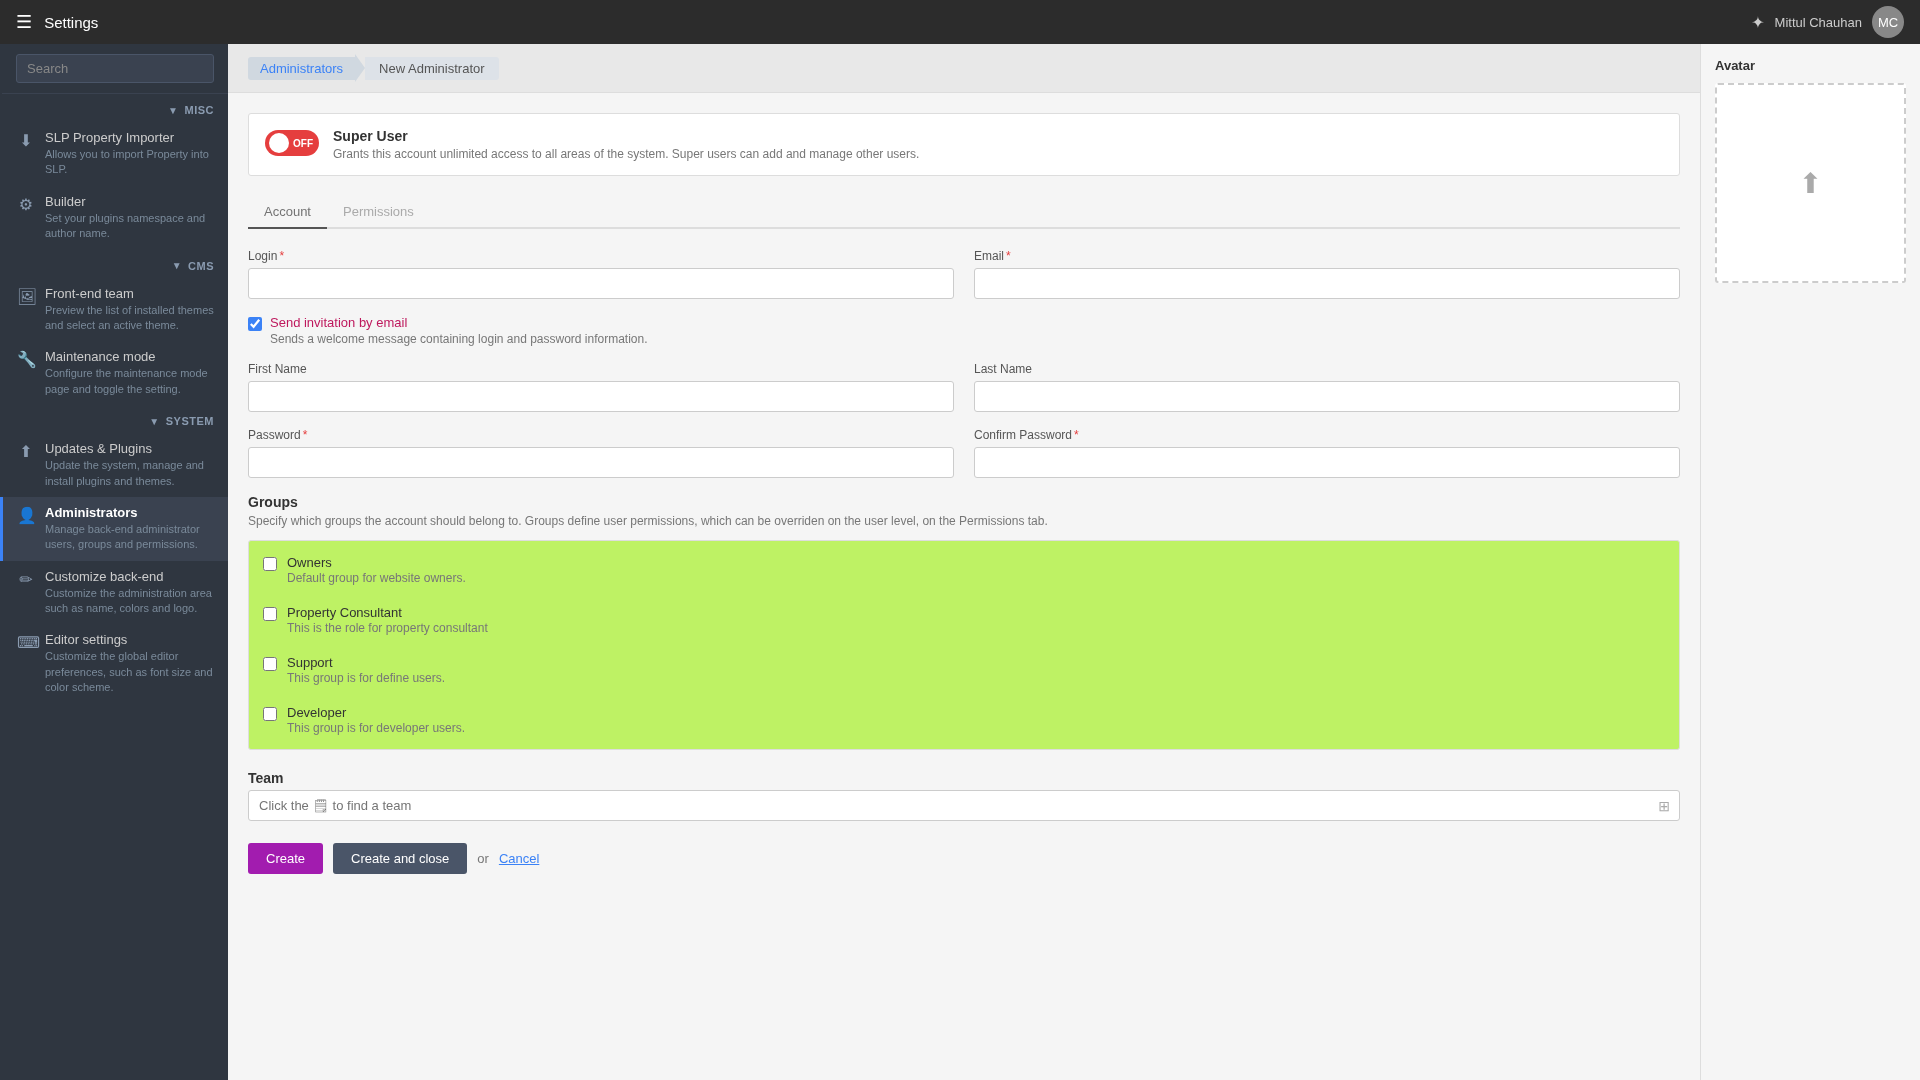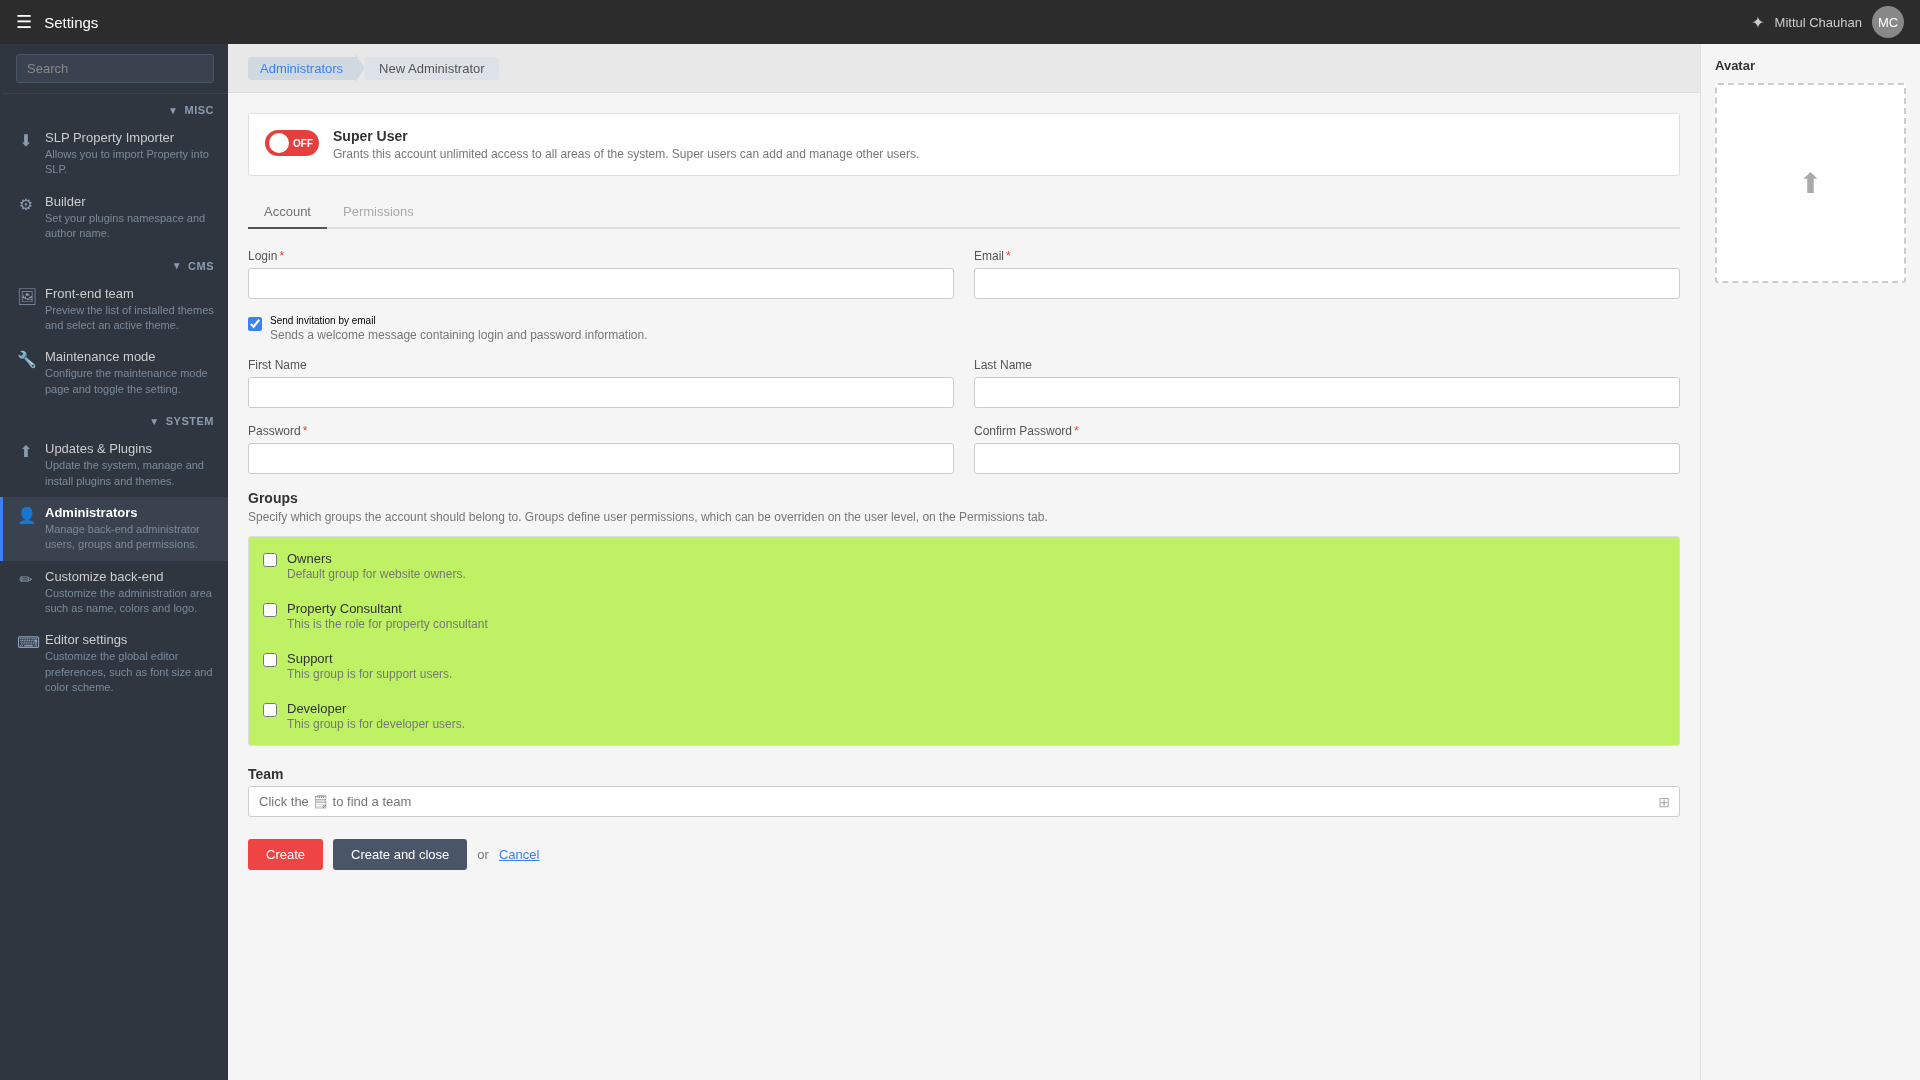--- a/index.html
+++ b/index.html
@@ -248,21 +248,21 @@
       gap: 8px;
       margin-bottom: 16px;
     }
     .checkbox-row input[type="checkbox"] {
       margin-top: 2px;
       width: 14px;
       height: 14px;
       accent-color: #3b82f6;
       cursor: pointer;
     }
-    .checkbox-label { font-size: 10px; color: #000000; font-weight: 500; }
+    .checkbox-label { font-size: 13px; color: #be185d; font-weight: 500; }
     .checkbox-desc { font-size: 12px; color: #777; margin-top: 2px; }
 
     
     .section-title { font-size: 14px; font-weight: 600; color: #333; margin-bottom: 4px; }
     .section-desc { font-size: 12px; color: #777; margin-bottom: 12px; }
     .groups-box {
       border: 1px solid #ddd;
       border-radius: 3px;
       background: #bef264;
       padding: 4px 0;
@@ -319,21 +319,21 @@
     }
     .btn {
       padding: 8px 18px;
       border-radius: 3px;
       font-size: 13px;
       font-weight: 500;
       cursor: pointer;
       border: none;
       outline: none;
     }
-    .btn-primary { background: #ef4444; color: #fff; }
+    .btn-primary { background: #a21caf; color: #fff; }
     .btn-secondary { background: #4a5568; color: #fff; }
     .btn-link { background: none; border: none; color: #3b82f6; cursor: pointer; font-size: 13px; text-decoration: underline; }
 
     
     .right-panel {
       width: 220px;
       background: #f5f5f5;
       padding: 14px;
       flex-shrink: 0;
       border-left: 1px solid #ddd;
@@ -561,21 +561,21 @@
             <input type="checkbox" style="">
             <div class="group-item-content">
               <div class="group-name">Property Consultant</div>
               <div class="group-desc">This is the role for property consultant</div>
             </div>
           </div>
           <div class="group-item">
             <input type="checkbox" style="">
             <div class="group-item-content">
               <div class="group-name">Support</div>
-              <div class="group-desc">This group is for support users.</div>
+              <div class="group-desc">This group is for define users.</div>
             </div>
           </div>
           <div class="group-item">
             <input type="checkbox" style="">
             <div class="group-item-content">
               <div class="group-name">Developer</div>
               <div class="group-desc">This group is for developer users.</div>
             </div>
           </div>
         </div>

